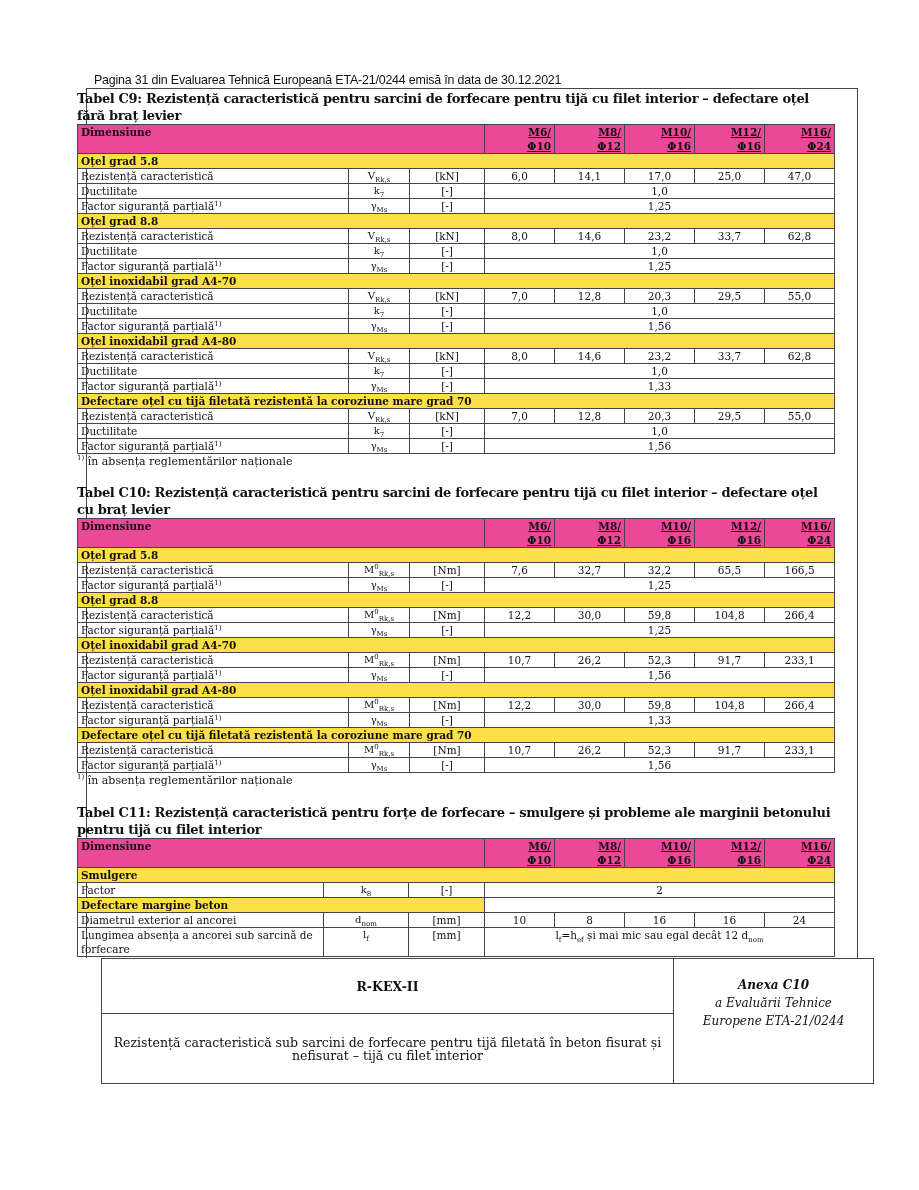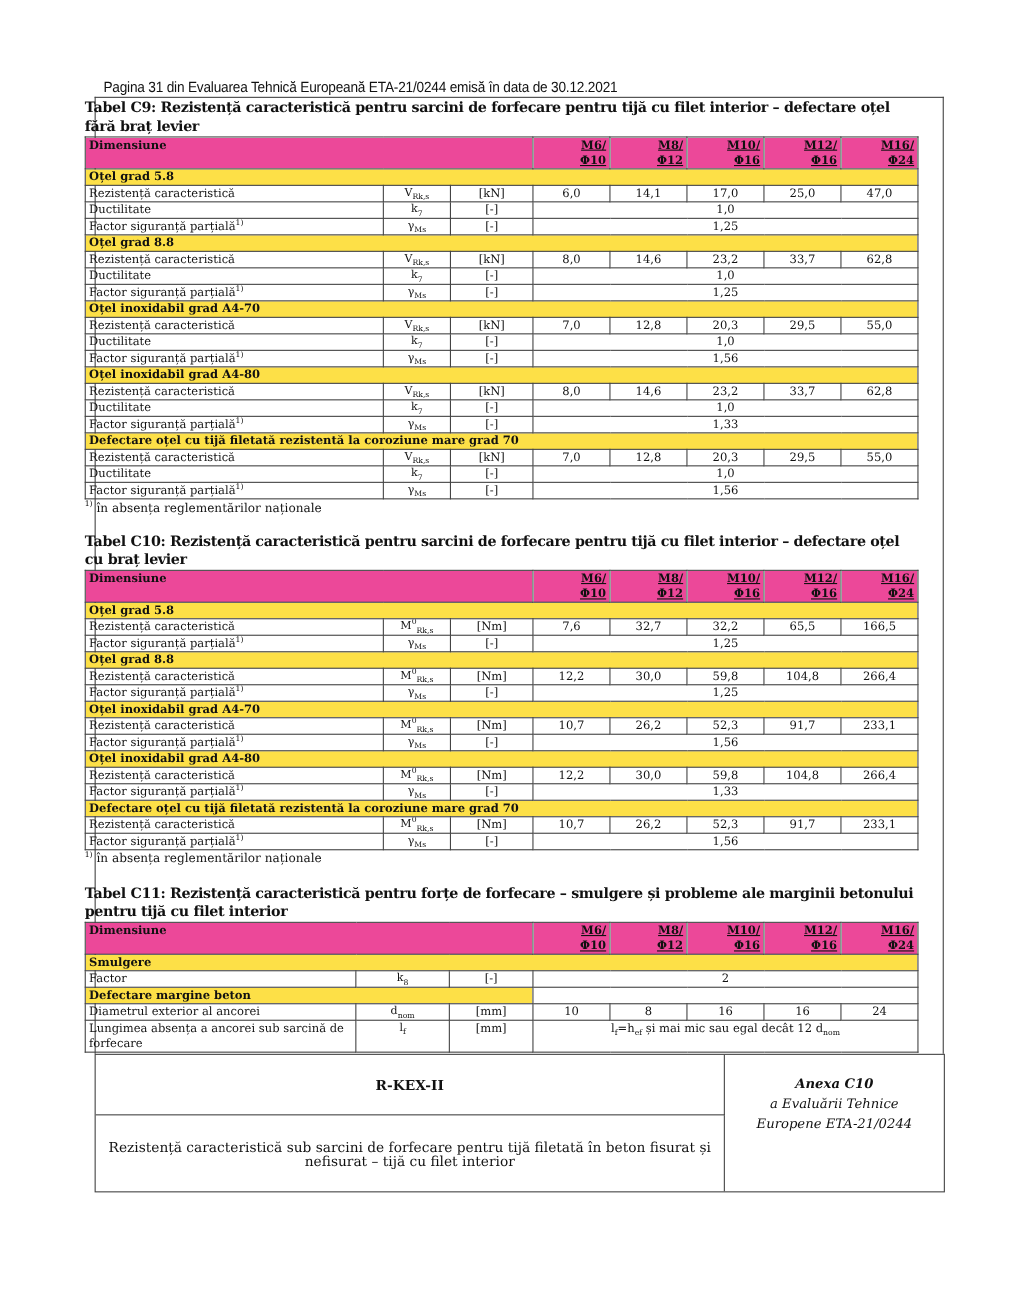--- a/index.html
+++ b/index.html
@@ -12,21 +12,21 @@
   td { border: 1px solid #444; padding: 0 3px; height: 14px; line-height: 14px; white-space: nowrap; overflow: hidden; }
   .hdr td { background: #ec4899; font-weight: bold; vertical-align: top; line-height: 14px; }
   .hdr td.dim { text-align: left; }
   .hdr td.size { text-align: right; text-decoration: underline; }
   .grp td { background: #fde047; font-weight: bold; }
   .grp td.white { background: #ffffff; }
   td.c { text-align: center; }
   td.sym { text-align: center; font-size: 10px; }
   sub, sup { font-size: 7px; line-height: 0; }
   .note { font-size: 11px; line-height: 15px; }
-  .footer { position: absolute; left: 86px; top: 958px; width: 773px; height: 126px; border: 1px solid #444; box-sizing: border-box; }
+  .footer { position: absolute; left: 101px; top: 958px; width: 773px; height: 126px; border: 1px solid #444; box-sizing: border-box; }
   .f-left-top { position: absolute; left: 0; top: 0; width: 572px; height: 55px; border-bottom: 1px solid #444; border-right: 1px solid #444; box-sizing: border-box; display: flex; align-items: center; justify-content: center; font-weight: bold; font-size: 12.5px; }
   .f-left-bottom { position: absolute; left: 0; top: 55px; width: 572px; height: 69px; border-right: 1px solid #444; box-sizing: border-box; display: flex; align-items: center; justify-content: center; text-align: center; font-size: 12.5px; line-height: 13px; padding: 0 10px; }
   .f-right { position: absolute; left: 572px; top: 0; width: 199px; height: 124px; text-align: center; font-size: 12px; line-height: 18px; padding-top: 17px; box-sizing: border-box; font-style: italic; }
   .f-right .anexa { font-weight: bold; }
 </style>
 </head>
 <body>
 
 <div class="page-header">Pagina 31 din Evaluarea Tehnică Europeană ETA-21/0244 emisă în data de 30.12.2021</div>
 

